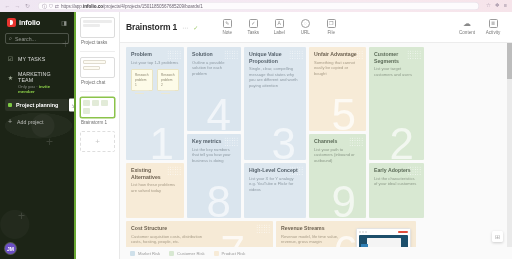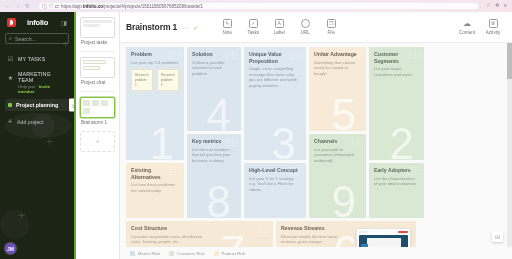--- a/index.html
+++ b/index.html
@@ -40,21 +40,21 @@
     border-right:2px solid #6aa832; flex-shrink:0;
   }
   .sb-bg { position:absolute; inset:0; opacity:.10;
     background:
       radial-gradient(circle at 58% 46%, rgba(255,255,255,.5) 0 11px, transparent 12px),
       radial-gradient(ellipse 34px 13px at 52% 46%, rgba(255,255,255,.35) 0 98%, transparent),
       radial-gradient(circle at 20% 86%, rgba(255,255,255,.3) 0 14px, transparent 15px);
   }
   .sb-plus { position:absolute; color:rgba(255,255,255,.14); font-size:12px; font-weight:300; line-height:1; }
   .sb-content { position:relative; z-index:2; padding:5px 5px 0; }
-  .logo-row { display:flex; align-items:center; gap:11px; padding:1px 2px 6px;justify-content:space-between; }
+  .logo-row { display:flex; align-items:center; gap:3px; padding:1px 2px 6px;justify-content:space-between; }
   .logo-mark {
     width:9px; height:9px; border-radius:2px; background:#e8342f; flex-shrink:0;
     display:flex; align-items:center; justify-content:center;
   }
   .logo-mark i { display:block; width:3px; height:5px; background:#fff; border-radius:0 2px 2px 0; }
   .logo-text { font-size:7.5px; color:#fff; font-weight:700; letter-spacing:-.2px; }
   .collapse { margin-left:auto; font-size:6px; color:rgba(255,255,255,.5); }
 
   .search-box {
     display:flex; align-items:center; gap:3px; height:11px;

